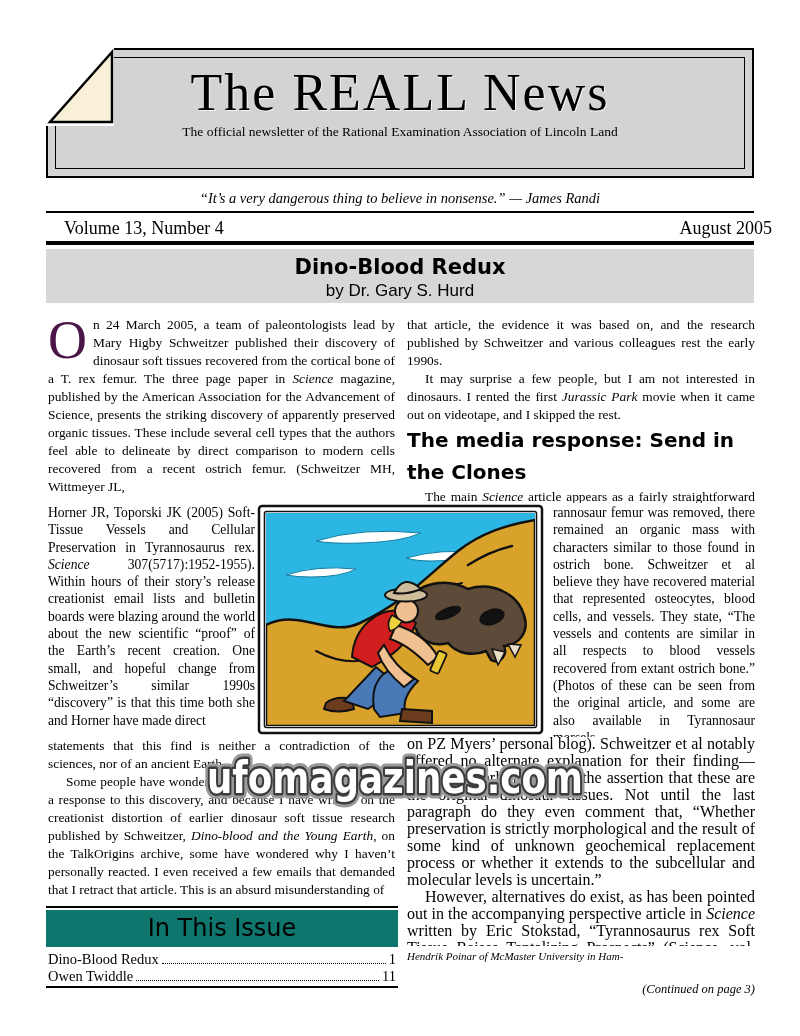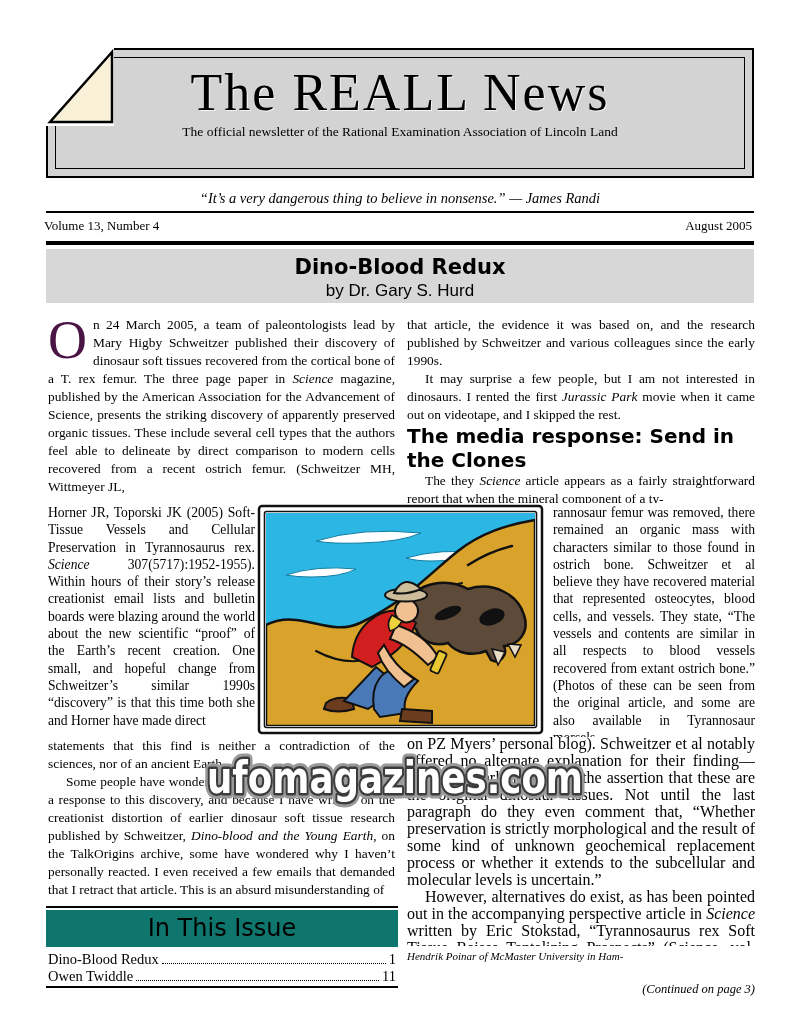--- a/index.html
+++ b/index.html
@@ -15,22 +15,22 @@
                   font-size:52px;line-height:54px;letter-spacing:2px;
                   font-family:"Liberation Serif",serif;
                   text-shadow:1px 1px 0 #f4f4f4;}
   .masthead-sub{position:relative;text-align:center;margin-top:4px;font-size:13.5px;}
   .fold{position:absolute;left:-2px;top:-2px;width:68px;height:78px;}
 
   
   .quote{position:absolute;left:46px;top:190px;width:708px;text-align:center;
          font-style:italic;font-size:14.5px;}
   .rule1{position:absolute;left:46px;top:211px;width:708px;height:2px;background:#000;}
-  .volume-row{position:absolute;left:44px;top:216px;width:708px;display:flex;
-              justify-content:space-between;font-size:13px;padding:2px 0;align-items:center;}
+  .volume-row{position:absolute;left:64px;top:216px;width:708px;display:flex;
+              justify-content:space-between;font-size:18px;padding:2px 0;align-items:center;}
   .rule2{position:absolute;left:46px;top:241px;width:708px;height:3.5px;background:#000;}
 
   
   .banner{position:absolute;left:46px;top:249px;width:708px;height:54px;
           background:#d7d7d7;text-align:center;}
   .banner-title{font-family:"DejaVu Sans",sans-serif;font-weight:bold;font-size:21px;
                 padding-top:6px;}
   .banner-byline{font-family:Liberation Sans, sans-serif;font-size:17px;margin-top:2px;}
 
   
@@ -41,21 +41,21 @@
   .it{font-style:italic;}
   .seg-la{left:48px;top:316px;width:347px;height:188px;}
   .seg-lb{left:48px;top:504px;width:207px;height:233px;font-size:13.6px;line-height:17.3px;}
   .seg-lc{left:48px;top:737px;width:347px;height:168px;}
   .seg-ra{left:407px;top:316px;width:348px;height:187px;}
   .seg-rb{left:553px;top:504px;width:202px;height:233px;font-size:13.6px;line-height:17.3px;}
   .seg-rc{left:407px;top:735px;width:348px;height:211px;font-size:16px;line-height:17px;}
   .dropcap{float:left;font-size:54px;line-height:42px;margin:3px 6px 0 0;
            color:#4a1545;font-family:"Liberation Serif",serif;}
   .media-heading{font-family:"DejaVu Sans",sans-serif;font-weight:bold;font-size:20px;
-                 line-height:24px;text-align:left;margin:4px 0 3px 0;}
+                 line-height:32px;text-align:left;margin:4px 0 3px 0;}
 
   .attribution{position:absolute;left:407px;top:950px;width:348px;text-align:left;
                font-style:italic;font-size:11px;}
   .continued{position:absolute;left:407px;top:982px;width:348px;text-align:right;
              font-style:italic;font-size:12.5px;}
 
   
   .toc-rule-top{position:absolute;left:46px;top:906px;width:352px;height:1.5px;background:#000;}
   .toc-band{position:absolute;left:46px;top:910px;width:352px;height:37px;background:#0f766e;
             text-align:center;font-family:"DejaVu Sans",sans-serif;font-size:24px;
@@ -103,24 +103,24 @@
   </div>
   <div class="seg seg-lb">
     <p><span>Horner JR, Toporski JK (2005) Soft-Tissue Vessels and Cellular Preservation in Tyrannosaurus rex. </span><span class="it">Science</span><span> 307(5717):1952-1955). Within hours of their story’s release creationist email lists and bulletin boards were blazing around the world about the new scientific “proof” of the Earth’s recent creation. One small, and hopeful change from Schweitzer’s similar 1990s “discovery” is that this time both she and Horner have made direct</span></p>
   </div>
   <div class="seg seg-lc">
     <p>statements that this find is neither a contradiction of the sciences, nor of an ancient Earth.</p>
     <p class="ind"><span>Some people have wondered why I did not immediately post a response to this discovery, and because I have written on the creationist distortion of earlier dinosaur soft tissue research published by Schweitzer, </span><span class="it">Dino-blood and the Young Earth</span><span>, on the TalkOrigins archive, some have wondered why I haven’t personally reacted. I even received a few emails that demanded that I retract that article. This is an absurd misunderstanding of</span></p>
   </div>
 
   <div class="seg seg-ra">
-    <p>that article, the evidence it was based on, and the research published by Schweitzer and various colleagues since the early 1990s.</p>
+    <p>that article, the evidence it was based on, and the research published by Schweitzer and various colleagues rest the early 1990s.</p>
     <p class="ind"><span>It may surprise a few people, but I am not interested in dinosaurs. I rented the first </span><span class="it">Jurassic Park</span><span> movie when it came out on videotape, and I skipped the rest.</span></p>
     <p class="media-heading">The media response: Send in the Clones</p>
-    <p class="ind"><span>The they </span><span class="it">Science</span><span> article appears as a fairly straightforward report that when the mineral component of a ty-</span></p>
+    <p class="ind"><span>The main </span><span class="it">Science</span><span> article appears as a fairly straightforward report that when the mineral component of a ty-</span></p>
   </div>
   <div class="seg seg-rb">
     <p>rannosaur femur was removed, there remained an organic mass with characters similar to those found in ostrich bone. Schweitzer et al believe they have recovered material that represented osteocytes, blood cells, and vessels. They state, “The vessels and contents are similar in all respects to blood vessels recovered from extant ostrich bone.” (Photos of these can be seen from the original article, and some are also available in Tyrannosaur morsels</p>
   </div>
   <div class="seg seg-rc">
     <p>on PZ Myers’ personal blog). Schweitzer et al notably offered no alternate explanation for their finding—they are clearly leading to the assertion that these are the original dinosaur tissues. Not until the last paragraph do they even comment that, “Whether preservation is strictly morphological and the result of some kind of unknown geochemical replacement process or whether it extends to the subcellular and molecular levels is uncertain.”</p>
     <p class="ind"><span>However, alternatives do exist, as has been pointed out in the accompanying perspective article in </span><span class="it">Science</span><span> written by Eric Stokstad, “Tyrannosaurus rex Soft Tissue Raises Tantalizing Prospects” (Science, vol. 307:1852).</span></p>
   </div>
 
   <div class="attribution">Hendrik Poinar of McMaster University in Ham-</div>

